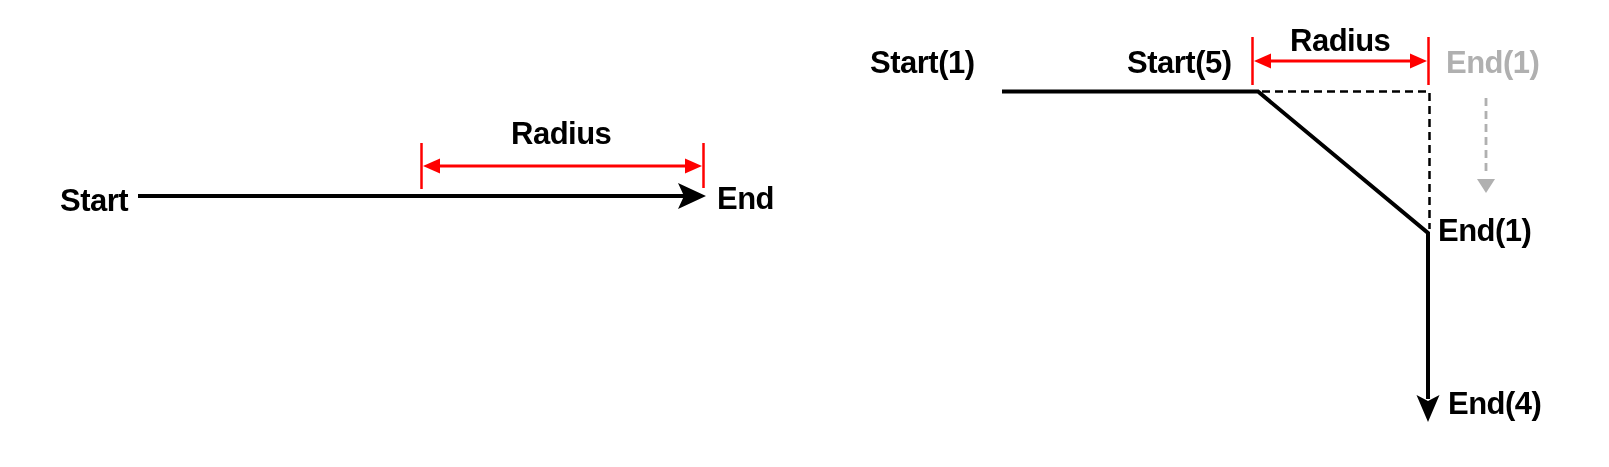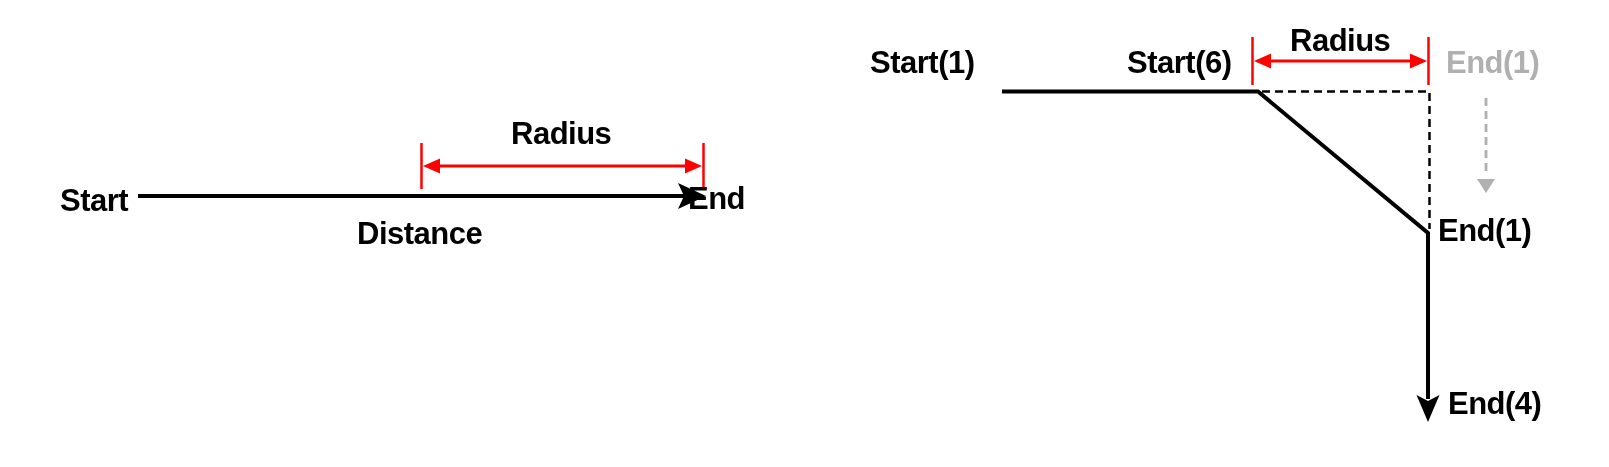--- a/index.html
+++ b/index.html
@@ -65,23 +65,22 @@
       <line x1="1268" y1="61" x2="1412" y2="61" stroke-width="3" stroke="#ff0000"></line>
       <polygon points="1254,61 1271,53.5 1271,68.5" fill="#ff0000"></polygon>
       <polygon points="1427,61 1410,53.5 1410,68.5" fill="#ff0000"></polygon>
 
       <line x1="1486" y1="98" x2="1486" y2="176" stroke-width="2.8" stroke-dasharray="8 5" stroke="#b0b0b0"></line>
       <polygon points="1486,193 1477,179 1495,179" fill="#b0b0b0"></polygon>
     </g>
   </svg>
 
   <span class="lbl" style="left:60px; top:185px;">Start</span>
-  <span class="lbl" style="left:688px; top:183px;">End</span>
-  <span class="lbl" style="left:357px; top:218px;">Distance</span>
+  <span class="lbl" style="left:717px; top:183px;">End</span>
   <span class="lbl" style="left:511px; top:118px;">Radius</span>
 
   <span class="lbl" style="left:870px; top:47px;">Start(1)</span>
-  <span class="lbl" style="left:1127px; top:47px;">Start(6)</span>
+  <span class="lbl" style="left:1127px; top:47px;">Start(5)</span>
   <span class="lbl" style="left:1290px; top:25px;">Radius</span>
   <span class="lbl ghost" style="left:1446px; top:47px;">End(1)</span>
   <span class="lbl" style="left:1438px; top:215px;">End(1)</span>
   <span class="lbl" style="left:1448px; top:388px;">End(4)</span>
 </div>
 
 </body></html>

